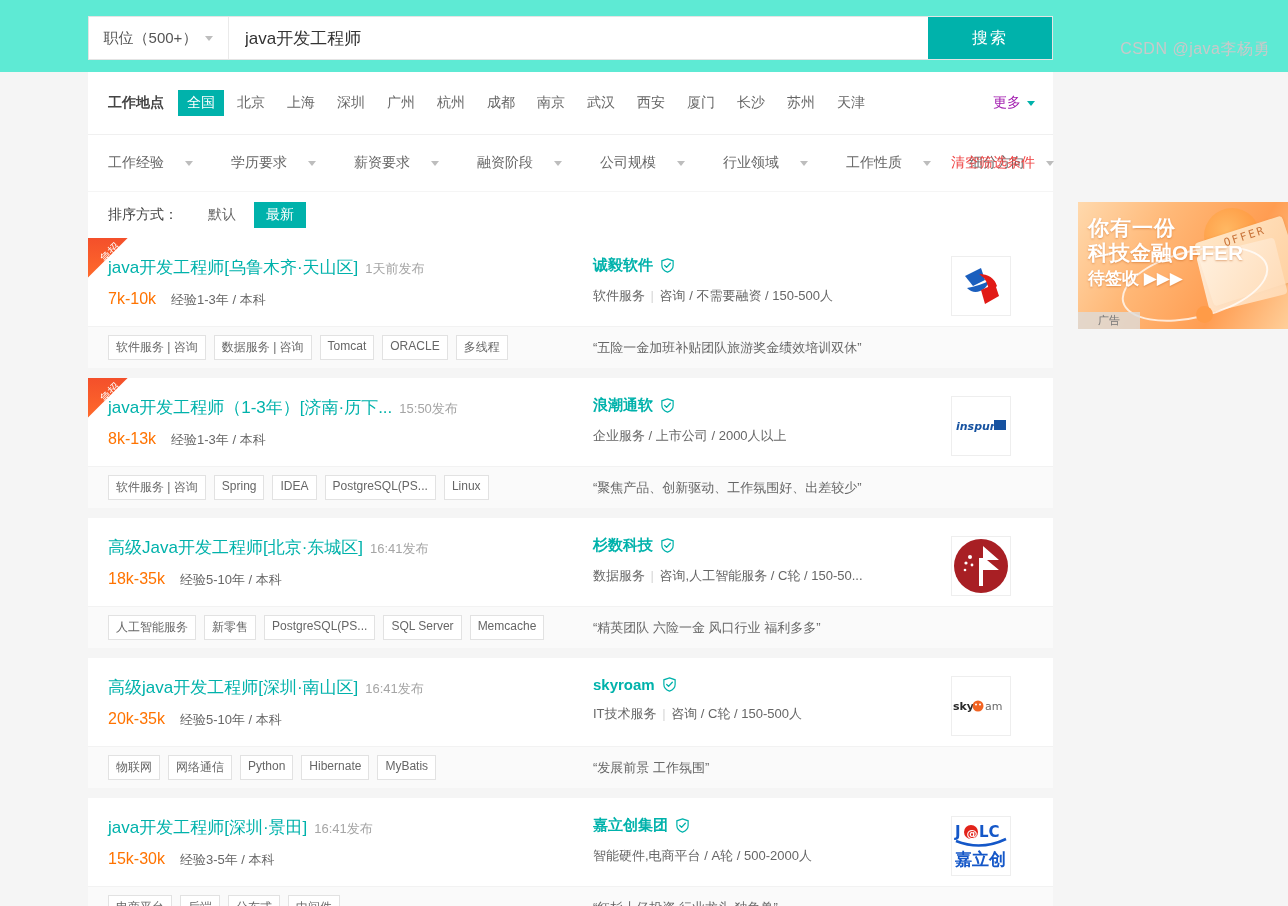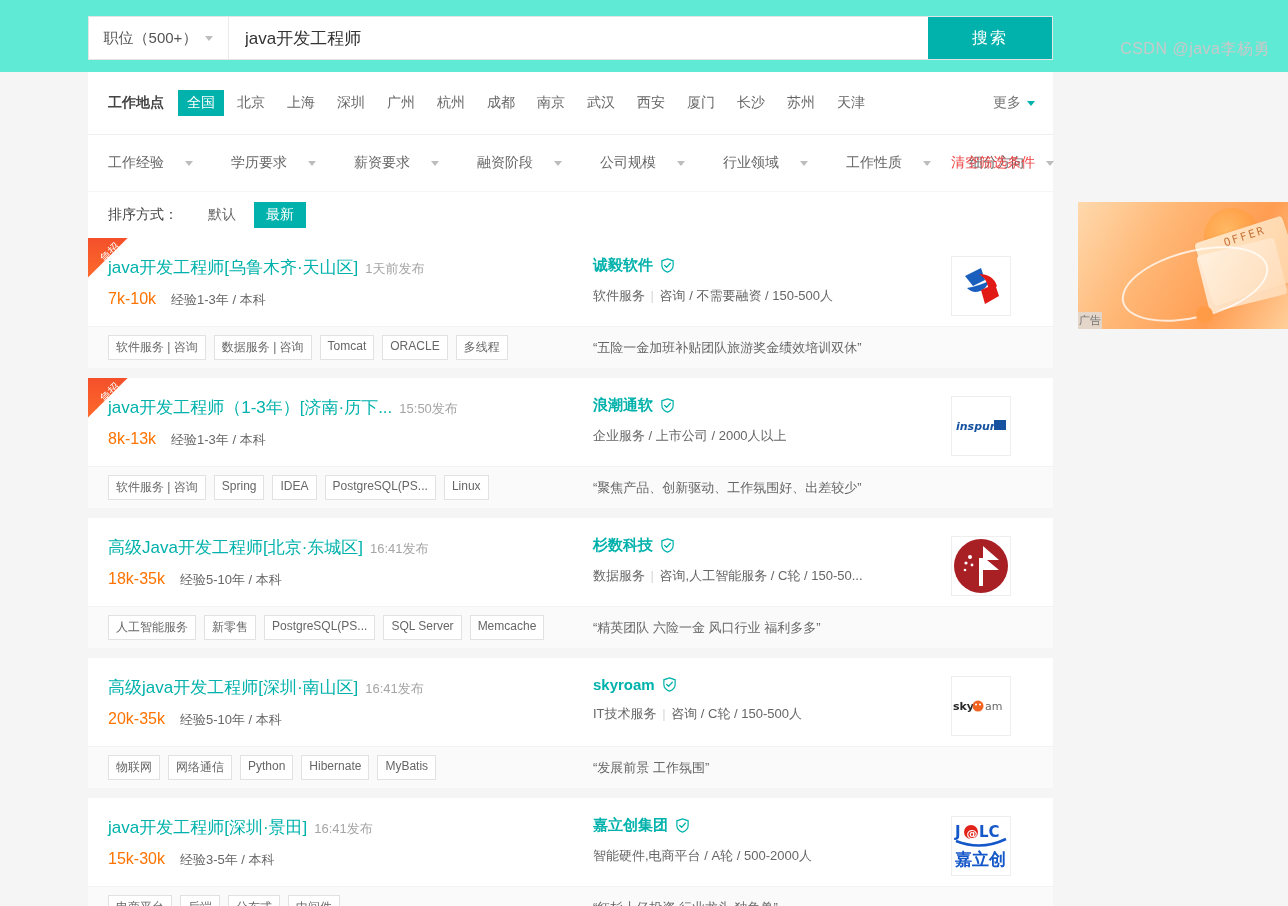--- a/index.html
+++ b/index.html
@@ -108,21 +108,21 @@
   .city.active {
     background: #00b2ab;
     color: #fff;
   }
   .more-btn {
     position: absolute;
     right: 18px;
     top: 50%;
     transform: translateY(-50%);
     font-size: 14px;
-    color: #737373;
+    color: #a21caf;
     display: flex;
     align-items: center;
     gap: 6px;
     cursor: pointer;
   }
   .more-btn .caret-down { border-top-color: #00b2ab; }
   .fdrop {
     font-size: 14px;
     color: #666;
     margin-right: 38px;
@@ -353,21 +353,21 @@
   }
   .ad-l1 { font-size: 21px; letter-spacing: 1px; }
   .ad-l2 { font-size: 21px; letter-spacing: 0px; }
   .ad-l3 { font-size: 17px; color: #fff; margin-top: 3px; }
   .ad-label {
     position: absolute;
     left: 0; bottom: 0;
     background: rgba(220,220,220,.78);
     color: #777;
     font-size: 11px;
-    padding: 1px 1px;
+    padding: 1px 20px;
   }
 
   
   .watermark {
     position: absolute;
     right: 18px;
     bottom: 12px;
     font-size: 16px;
     color: #c9c9c9;
     letter-spacing: .5px;
@@ -699,18 +699,23 @@
   </div>
 
   <div class="ad-col">
     <div class="ad-banner">
       <div class="ad-sun"></div>
       <div class="ad-card"></div>
       <div class="ad-card2"></div>
       <div class="ad-offer-stamp">OFFER</div>
       <div class="ad-ring"></div>
       <div class="ad-dot"></div>
+      <div class="ad-text">
+        <div class="ad-l1">你有一份</div>
+        <div class="ad-l2">科技金融OFFER</div>
+        <div class="ad-l3">待签收 ▶▶▶</div>
+      </div>
       <div class="ad-label">广告</div>
     </div>
   </div>
 
   <div class="watermark">CSDN @java李杨勇</div>
 </div>
 
 </body></html>

